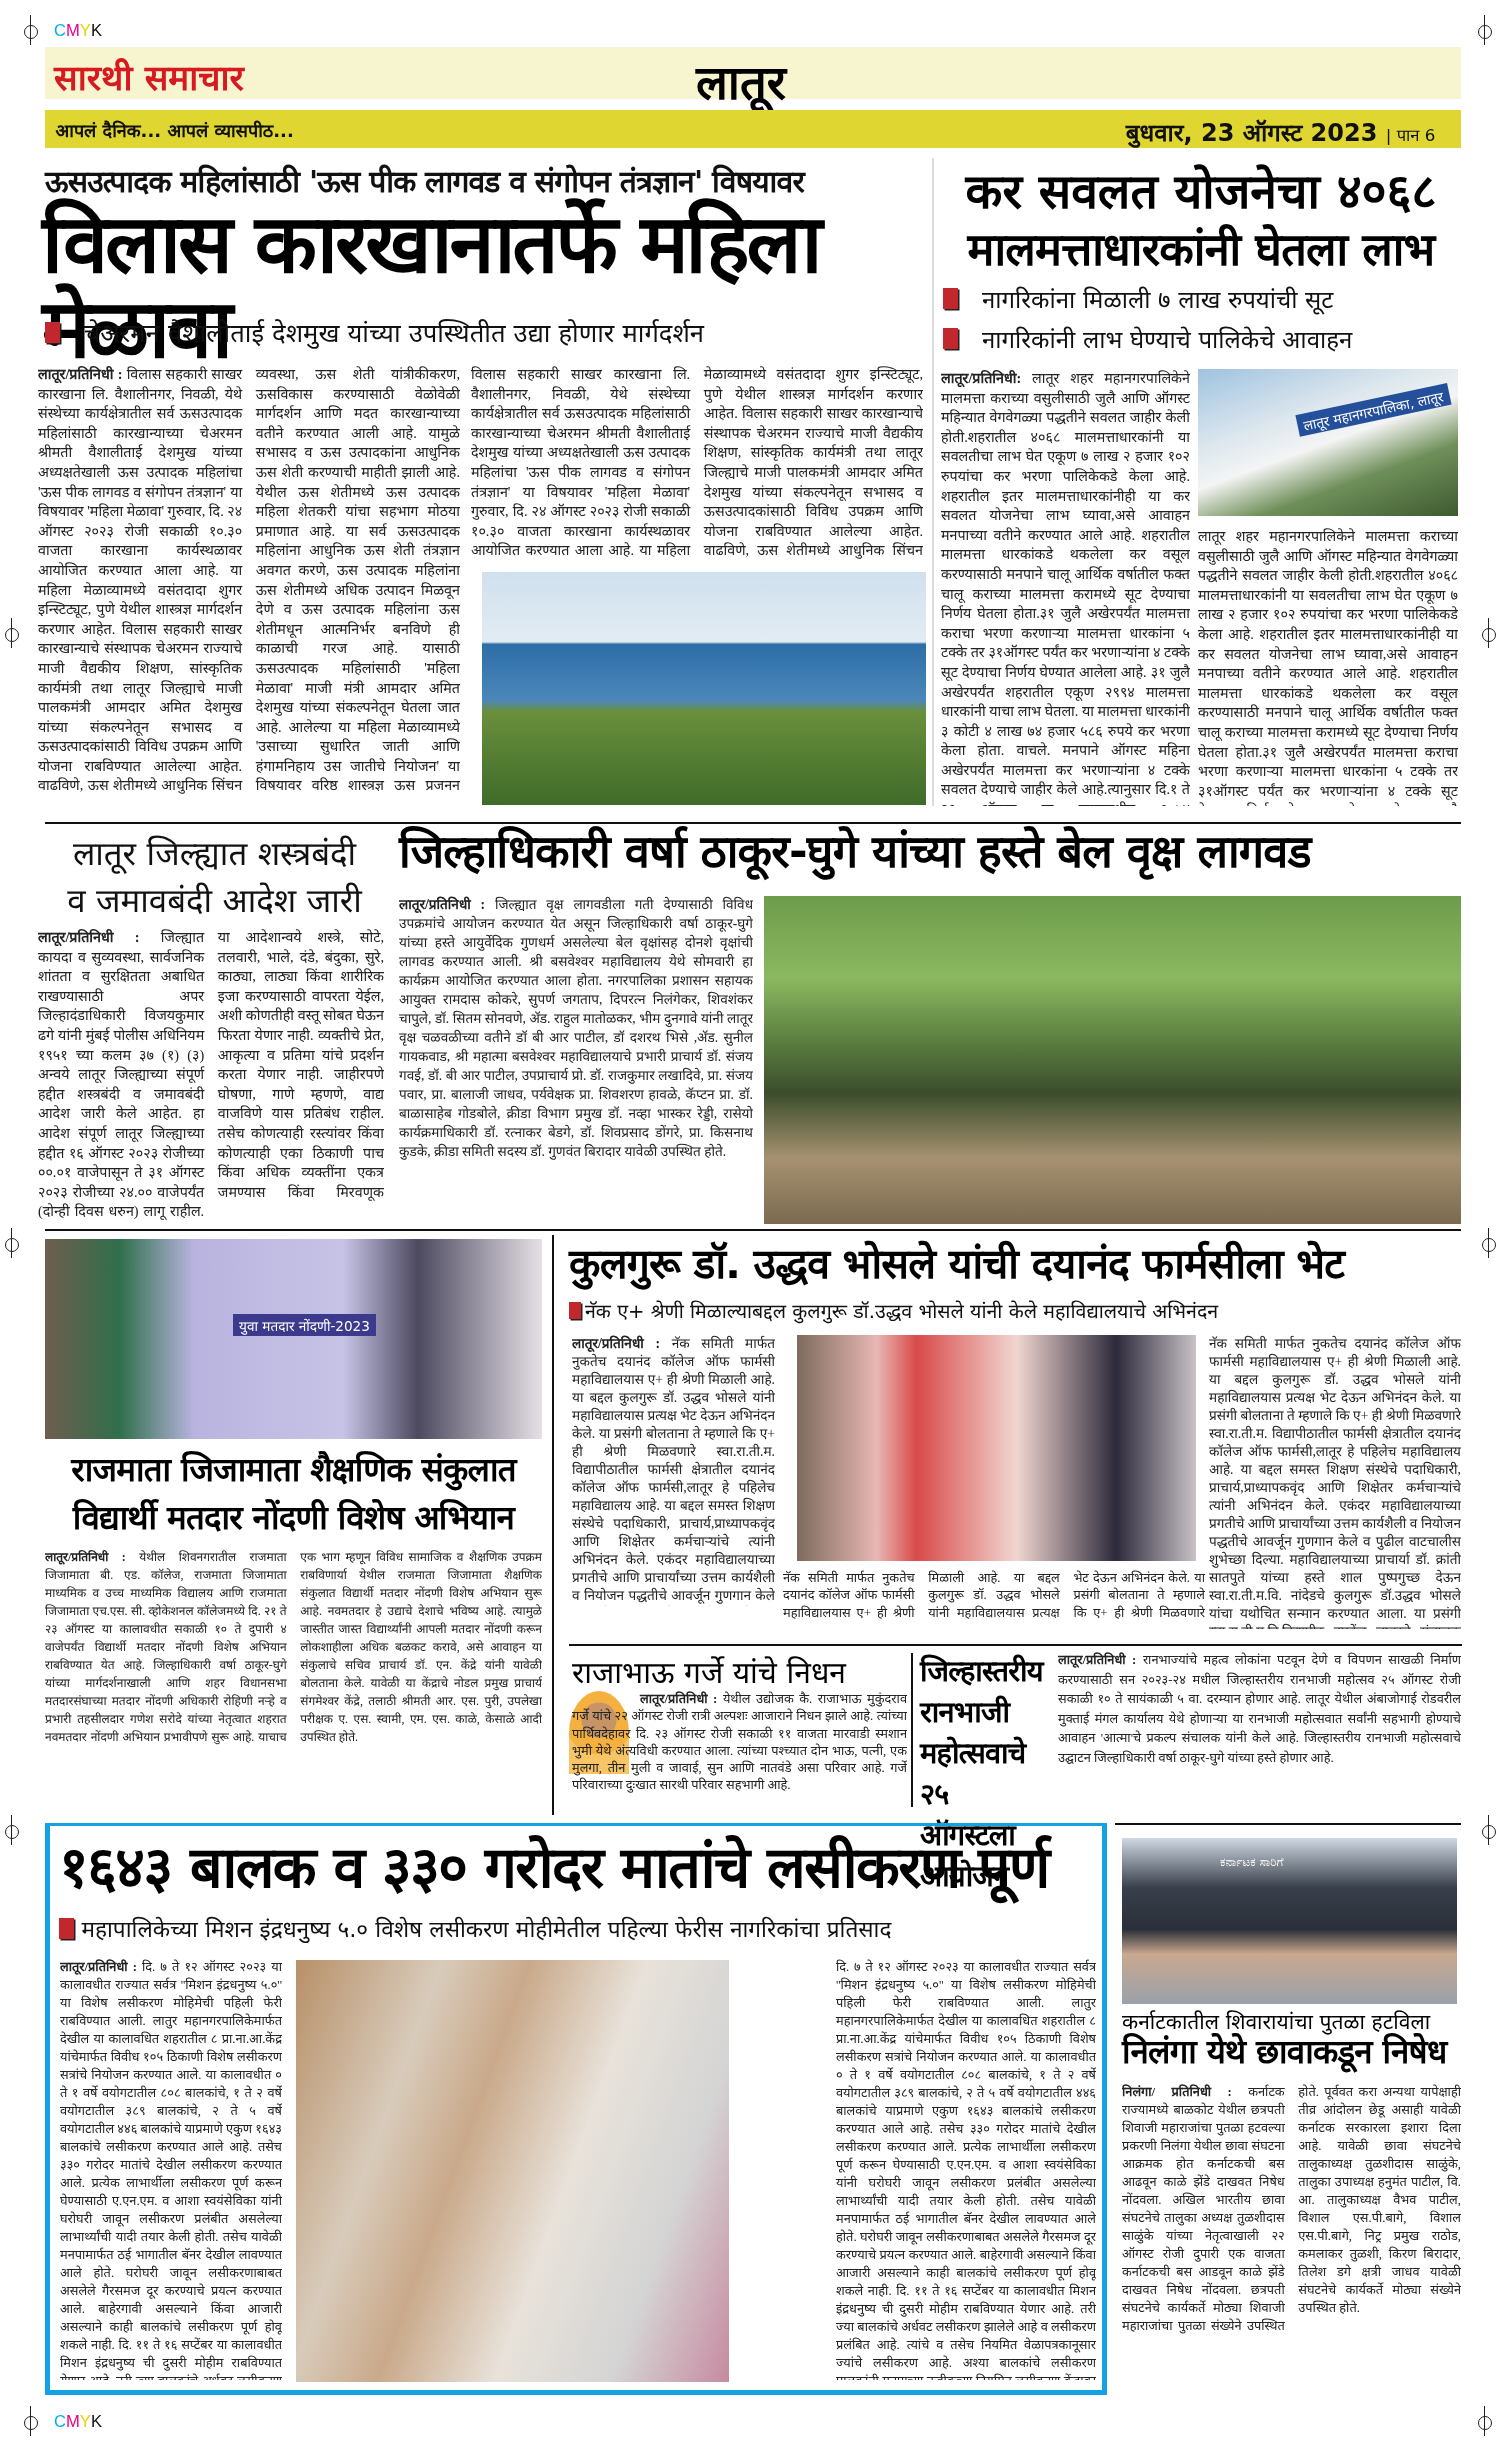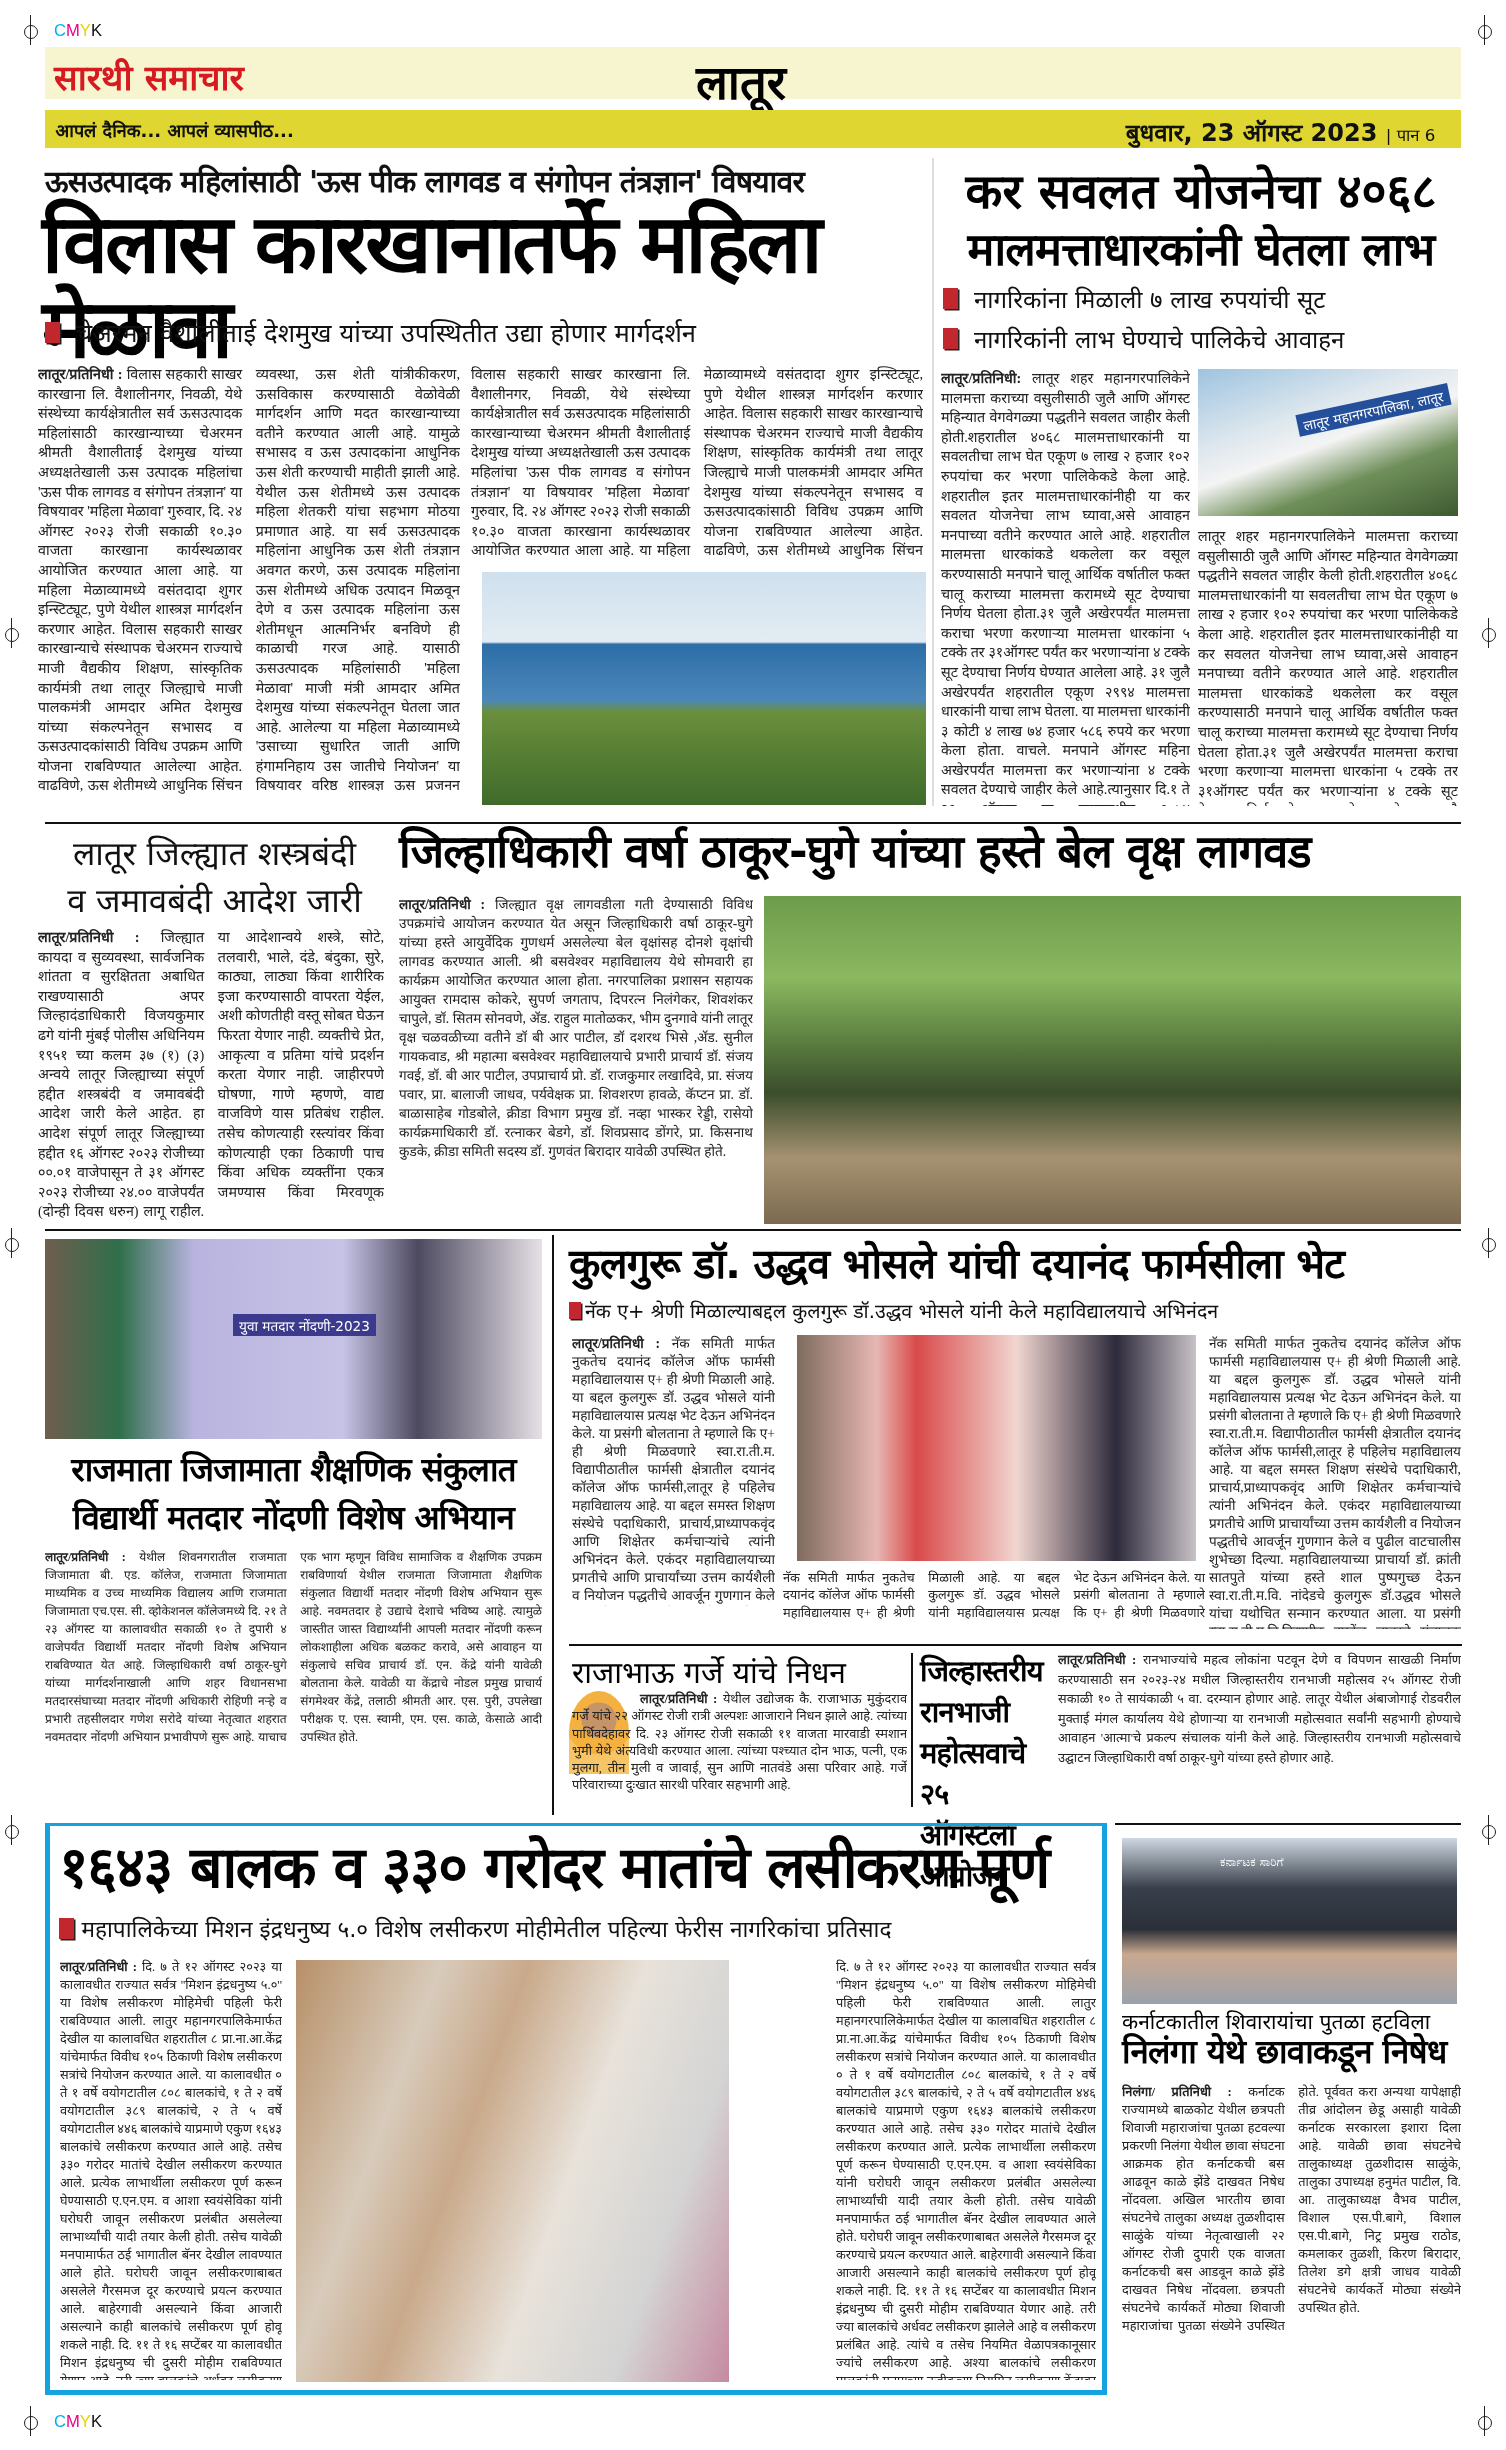--- a/index.html
+++ b/index.html
@@ -13,21 +13,21 @@
   .cmyk .c{color:#00aeef}.cmyk .m{color:#ec008c}.cmyk .y{color:#e8d500}.cmyk .k{color:#111}
   .mast{position:absolute;left:45px;top:47px;width:1416px;height:52px;background:#f6f5cf}
   .brand{position:absolute;left:9px;top:6px;font-family:"DejaVu Sans",sans-serif;font-weight:bold;font-size:35px;color:#d71920}
   .city{position:absolute;left:651px;top:1.5px;font-weight:bold;font-size:47px;color:#000}
   .band{position:absolute;left:45px;top:110px;width:1416px;height:38px;background:#dfd632}
   .tag{position:absolute;left:10.5px;top:7.5px;font-size:18px;font-weight:bold;color:#111}
   .date{position:absolute;right:25.6px;top:4.5px;font-size:24px;font-weight:bold;color:#111}
   .date small{font-size:16.6px;font-weight:normal}
   .kicker{font-size:32px;font-weight:bold;letter-spacing:-0.8px}
   .hl{font-weight:bold;color:#000;line-height:1.05;letter-spacing:-1.5px}
-  .sub{font-size:25.6px;color:#111;display:flex;align-items:center;gap:16px}
+  .sub{font-size:25.6px;color:#111;display:flex;align-items:center;gap:24px}
   .bullet{display:inline-block;width:15px;height:21px;background:#c1272d;box-shadow:1.5px 1.5px 0 #222;flex:none}
   .body{font-family:"Liberation Serif","DejaVu Serif",serif;font-size:14.3px;line-height:19.6px;text-align:justify;color:#222}
   .body b{font-weight:bold}
   .cols2{column-count:2;column-gap:13.6px}
   .cols3{column-count:3;column-gap:13.6px}
   .rule{position:absolute;height:2.3px;background:#111}
   .vrule{position:absolute;width:1.5px;background:#111}
   .photo{position:absolute;overflow:hidden}
   .ph-factory{background:linear-gradient(#cfe0ee 0%,#e3ecf2 30%,#2d6ea8 31%,#4b87b9 55%,#6a8f3c 60%,#3f6b2a 100%)}
   .ph-building{background:linear-gradient(160deg,#9ec3e0 0%,#dfe8ee 35%,#f4f4f4 50%,#6f8f5a 70%,#3d5a30 100%)}

